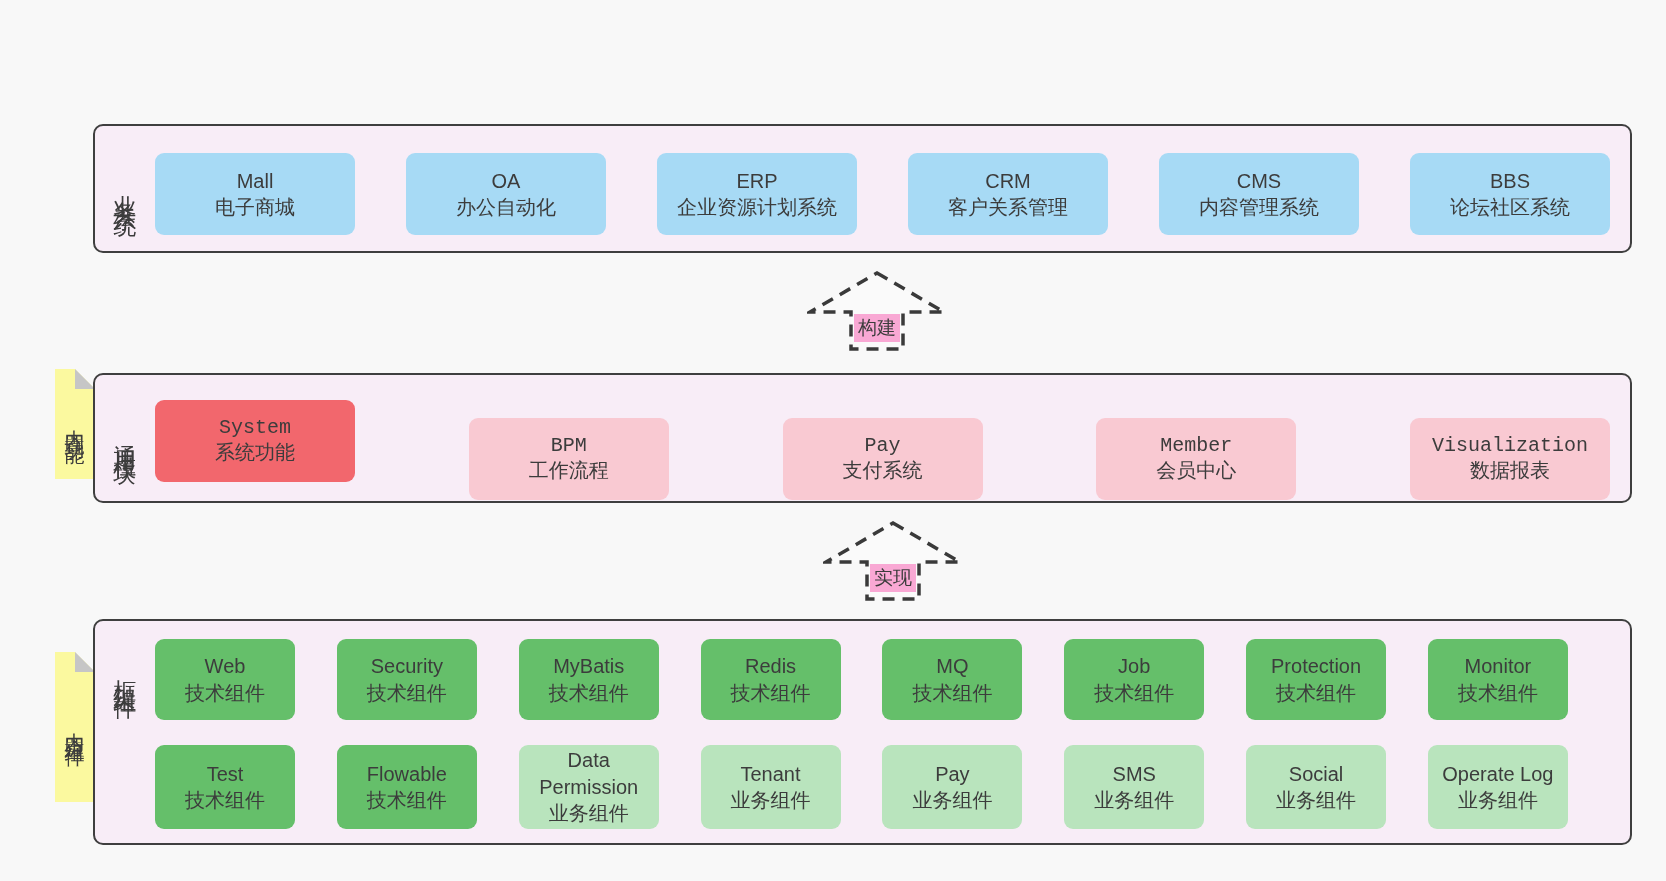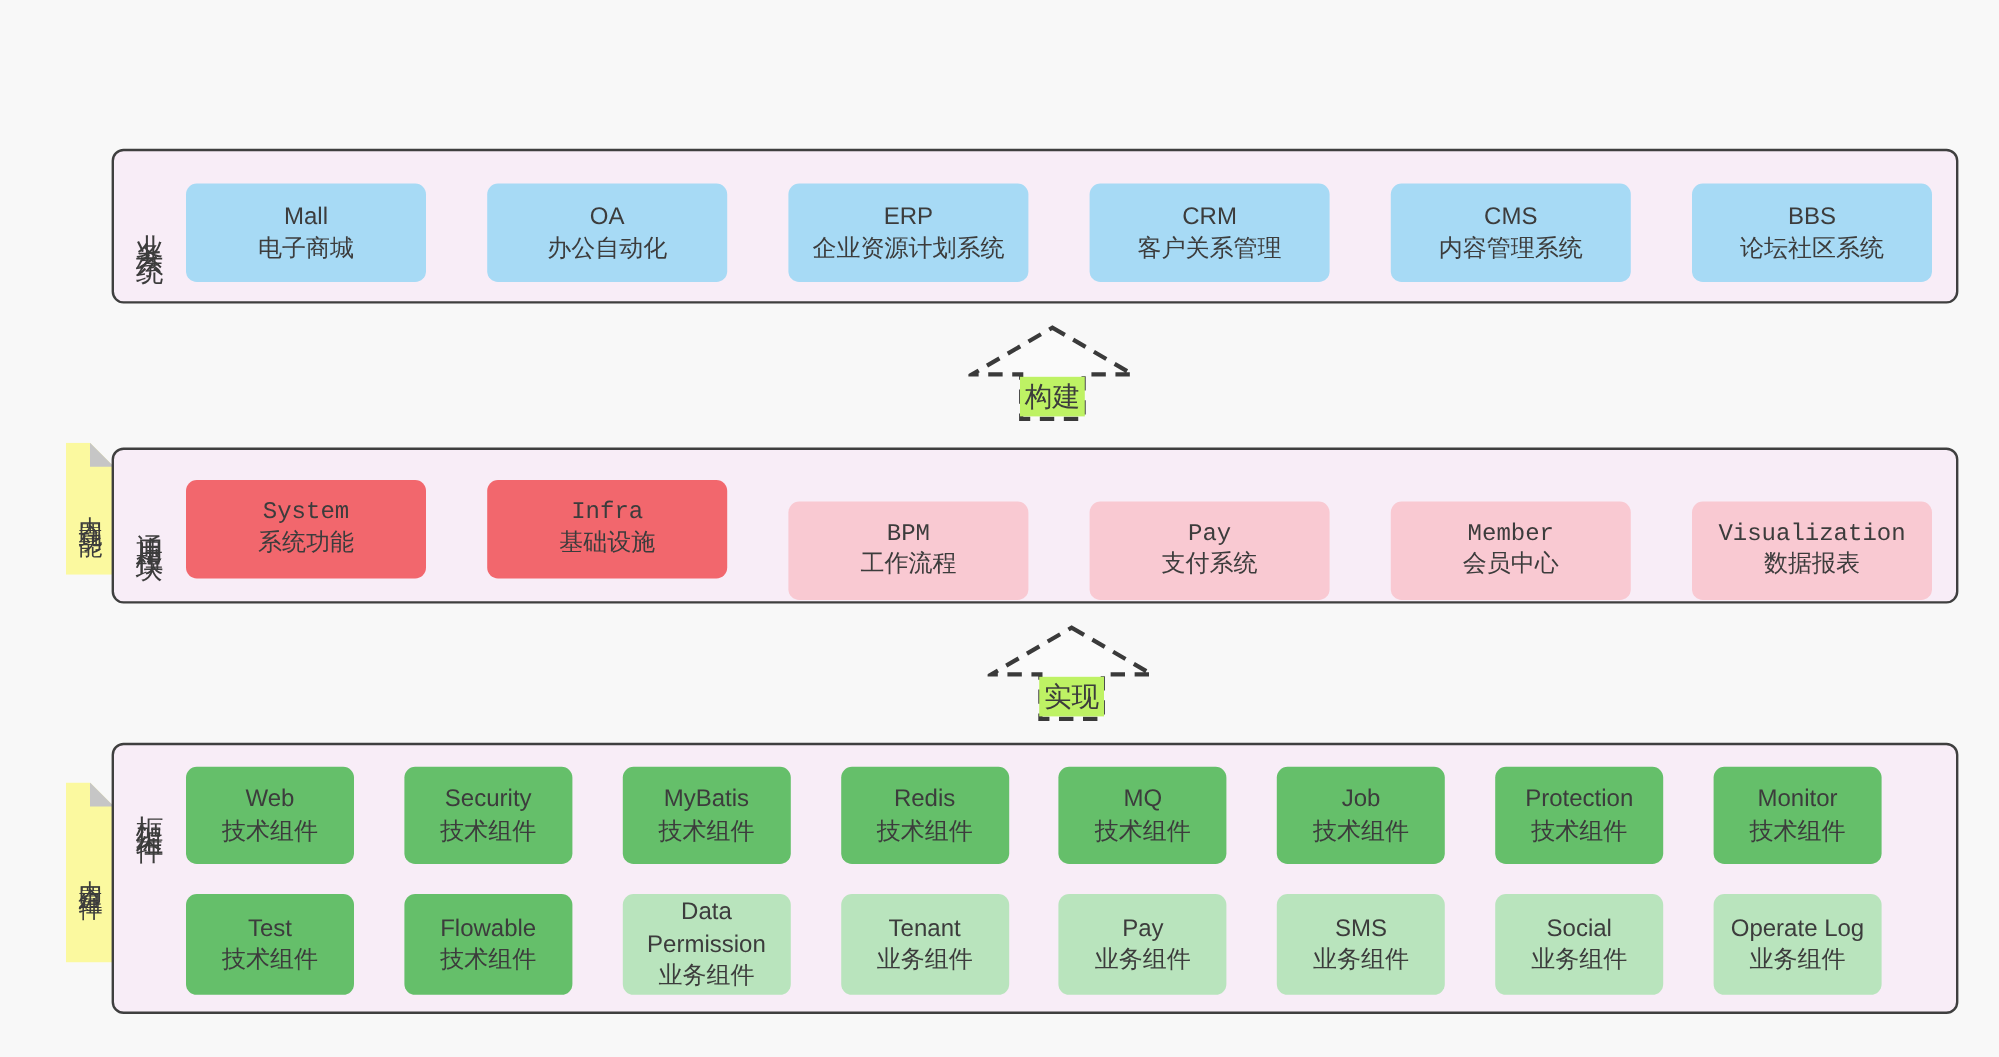--- a/index.html
+++ b/index.html
@@ -56,21 +56,21 @@
   .red   { background:#f2676d; }
   .pink  { background:#f9c9d2;margin-top:18px; }
   .green { background:#65bf6a; }
   .lgreen{ background:#b9e4bd; }
 
   
   .arrow { position:absolute; width:140px; height:82px; z-index:1; }
   .arrow svg { position:absolute; left:0; top:0; }
   .arrow-label {
     position:absolute; left:50%; top:44px; transform:translateX(-50%);
-    background:#bef264; padding:1px 4px; font-size:23px; white-space:nowrap;
+    background:#f9a8d4; padding:1px 4px; font-size:19px; white-space:nowrap;
     color:#3c3c3c;
   }
 
   
   .sticky {
     position:absolute; width:40px; z-index:1;
     display:flex; align-items:center; justify-content:center;
   }
   .sticky svg { position:absolute; left:0; top:0; }
   .sticky1 { left:55px; top:369px; height:110px; }
@@ -134,24 +134,20 @@
 
   <section class="band band2">
     <div class="band-label-wrap">
       <span class="vtext">通用模块</span>
     </div>
     <div class="boxes cols6">
       <div class="box red">
         <span>System</span>
         <span>系统功能</span>
       </div>
-      <div class="box red">
-        <span>Infra</span>
-        <span>基础设施</span>
-      </div>
       <div class="box pink">
         <span>BPM</span>
         <span>工作流程</span>
       </div>
       <div class="box pink">
         <span>Pay</span>
         <span>支付系统</span>
       </div>
       <div class="box pink">
         <span>Member</span>

